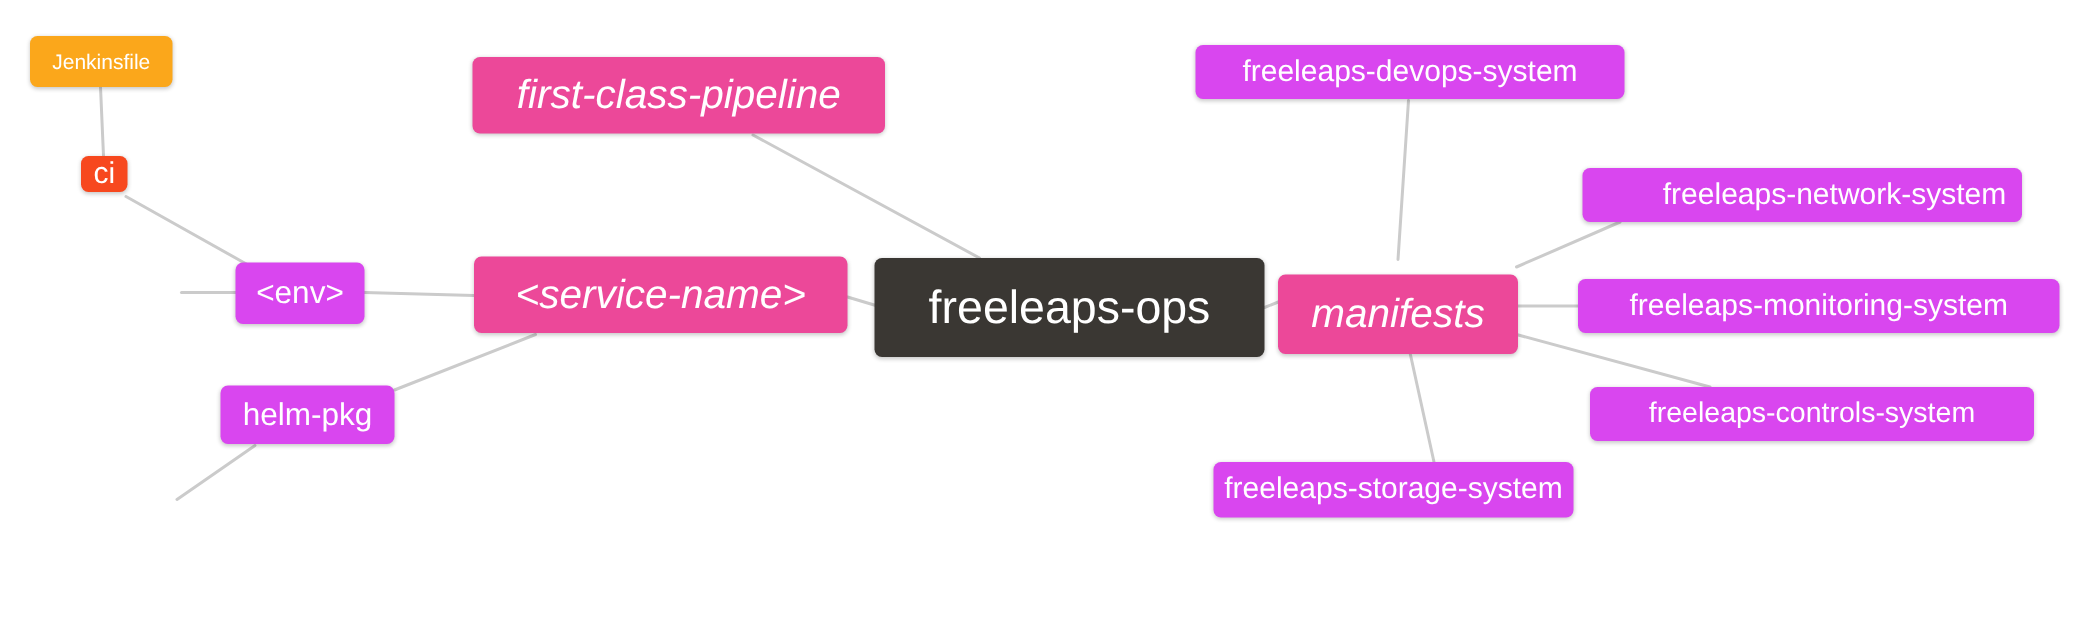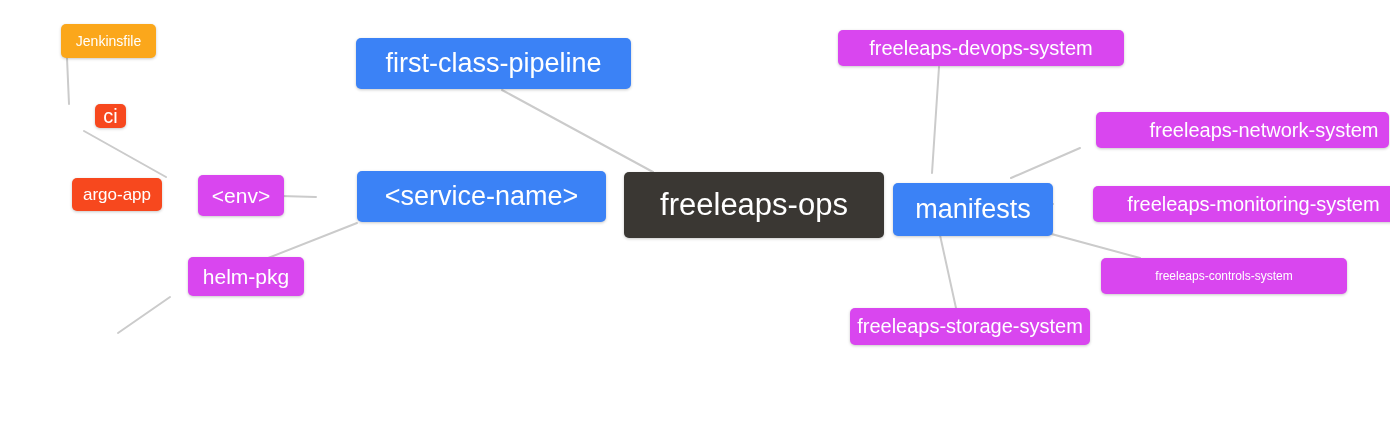--- a/index.html
+++ b/index.html
@@ -31,24 +31,23 @@
     display: flex;
     align-items: center;
     justify-content: center;
     color: #ffffff;
     border-radius: 5px;
     box-shadow: 0 1px 3px rgba(0,0,0,0.22);
     white-space: nowrap;
     box-sizing: border-box;
     cursor: default;
     user-select: none;
-    margin-left: 41px;
   }
   .c-root   { background: #3a3733; }
-  .c-branch { background: #3b82f6; }
+  .c-branch { background: #ec4899; font-style: italic; }
   .c-green  { background: #d946ef; }
   .c-red    { background: #f7481e; }
   .c-orange { background: #fba71b; }
 </style>
 </head>
 <body>
 
 <div class="canvas">
 
   <svg class="edges" viewBox="0 0 1390 421">
@@ -65,38 +64,37 @@
     <line x1="1011" y1="178" x2="1080" y2="148"></line>
     <line x1="1011" y1="204" x2="1053" y2="204"></line>
     <line x1="1011" y1="223" x2="1140" y2="258"></line>
     <line x1="938" y1="226" x2="956" y2="308"></line>
   </svg>
 
   <div class="node c-orange" style="left:20px;  top:24px;  width:95px;  height:34px; font-size:14px;">Jenkinsfile</div>
 
   <div class="node c-red" style="left:54px; top:104px; width:31px; height:24px; font-size:20px;">ci</div>
 
-  <div class="node c-red" style="left:31px; top:178px; width:90px; height:33px; font-size:17px;">argo-app</div>
 
   <div class="node c-green" style="left:157px; top:175px; width:86px; height:41px; font-size:21px;">&lt;env&gt;</div>
 
   <div class="node c-green" style="left:147px; top:257px; width:116px; height:39px; font-size:21px;">helm-pkg</div>
 
 
   <div class="node c-branch" style="left:315px; top:38px; width:275px; height:51px; font-size:27px;">first-class-pipeline</div>
 
   <div class="node c-branch" style="left:316px; top:171px; width:249px; height:51px; font-size:27px;">&lt;service-name&gt;</div>
 
   <div class="node c-root" style="left:583px; top:172px; width:260px; height:66px; font-size:31px;">freeleaps-ops</div>
 
   <div class="node c-branch" style="left:852px; top:183px; width:160px; height:53px; font-size:27px;">manifests</div>
 
   <div class="node c-green" style="left:797px; top:30px; width:286px; height:36px; font-size:20px;">freeleaps-devops-system</div>
 
   <div class="node c-green" style="left:1055px; top:112px; width:293px; height:36px; font-size:20px;padding-left:43px;">freeleaps-network-system</div>
 
   <div class="node c-green" style="left:1052px; top:186px; width:321px; height:36px; font-size:20px;">freeleaps-monitoring-system</div>
 
-  <div class="node c-green" style="left:1060px; top:258px; width:246px; height:36px; font-size:12px;">freeleaps-controls-system</div>
+  <div class="node c-green" style="left:1060px; top:258px; width:296px; height:36px; font-size:19px;">freeleaps-controls-system</div>
 
   <div class="node c-green" style="left:809px; top:308px; width:240px; height:37px; font-size:20px;">freeleaps-storage-system</div>
 
 </div>
 
 </body></html>

